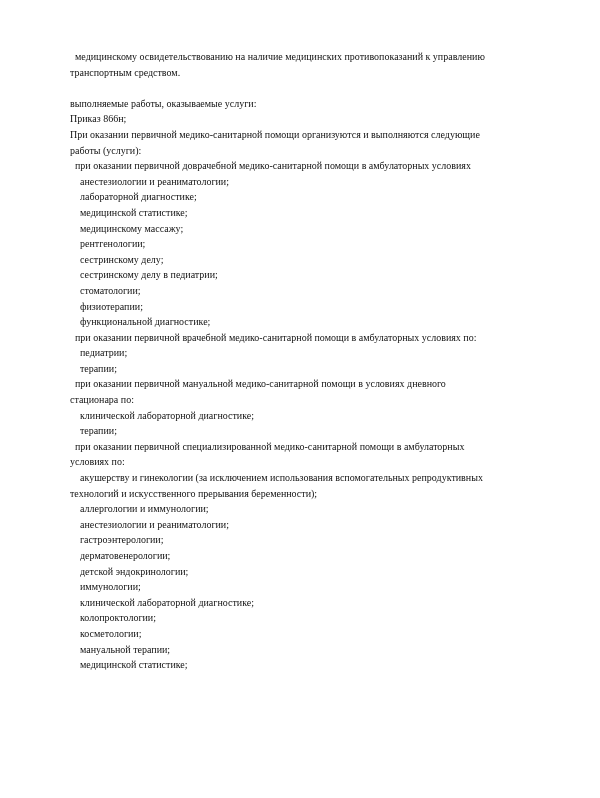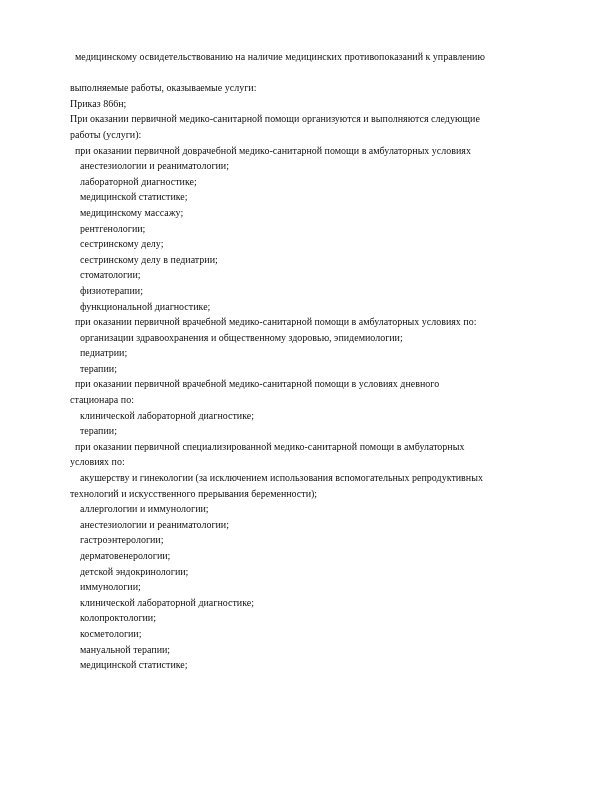--- a/index.html
+++ b/index.html
@@ -9,41 +9,41 @@
     font-family:"Liberation Serif", serif; font-size:10px; line-height:15.6px; color:#111;
   }
   .line { white-space:pre; display:block; height:15.6px; }
   .blank { height:15.6px; }
 </style>
 </head>
 <body>
 
 <div class="page" id="page">
     <span class="line">  медицинскому освидетельствованию на наличие медицинских противопоказаний к управлению</span>
+    <span class="line">транспортным средством.</span>
     <span class="line blank"></span>
     <span class="line">выполняемые работы, оказываемые услуги:</span>
     <span class="line">Приказ 866н;</span>
     <span class="line">При оказании первичной медико-санитарной помощи организуются и выполняются следующие</span>
     <span class="line">работы (услуги):</span>
     <span class="line">  при оказании первичной доврачебной медико-санитарной помощи в амбулаторных условиях</span>
     <span class="line">    анестезиологии и реаниматологии;</span>
     <span class="line">    лабораторной диагностике;</span>
     <span class="line">    медицинской статистике;</span>
     <span class="line">    медицинскому массажу;</span>
     <span class="line">    рентгенологии;</span>
     <span class="line">    сестринскому делу;</span>
     <span class="line">    сестринскому делу в педиатрии;</span>
     <span class="line">    стоматологии;</span>
     <span class="line">    физиотерапии;</span>
     <span class="line">    функциональной диагностике;</span>
     <span class="line">  при оказании первичной врачебной медико-санитарной помощи в амбулаторных условиях по:</span>
-    <span class="line">    организации здравоохранения и общественному здоровью, эпидемиологии;</span>
     <span class="line">    педиатрии;</span>
     <span class="line">    терапии;</span>
-    <span class="line">  при оказании первичной врачебной медико-санитарной помощи в условиях дневного</span>
+    <span class="line">  при оказании первичной мануальной медико-санитарной помощи в условиях дневного</span>
     <span class="line">стационара по:</span>
     <span class="line">    клинической лабораторной диагностике;</span>
     <span class="line">    терапии;</span>
     <span class="line">  при оказании первичной специализированной медико-санитарной помощи в амбулаторных</span>
     <span class="line">условиях по:</span>
     <span class="line">    акушерству и гинекологии (за исключением использования вспомогательных репродуктивных</span>
     <span class="line">технологий и искусственного прерывания беременности);</span>
     <span class="line">    аллергологии и иммунологии;</span>
     <span class="line">    анестезиологии и реаниматологии;</span>
     <span class="line">    гастроэнтерологии;</span>

